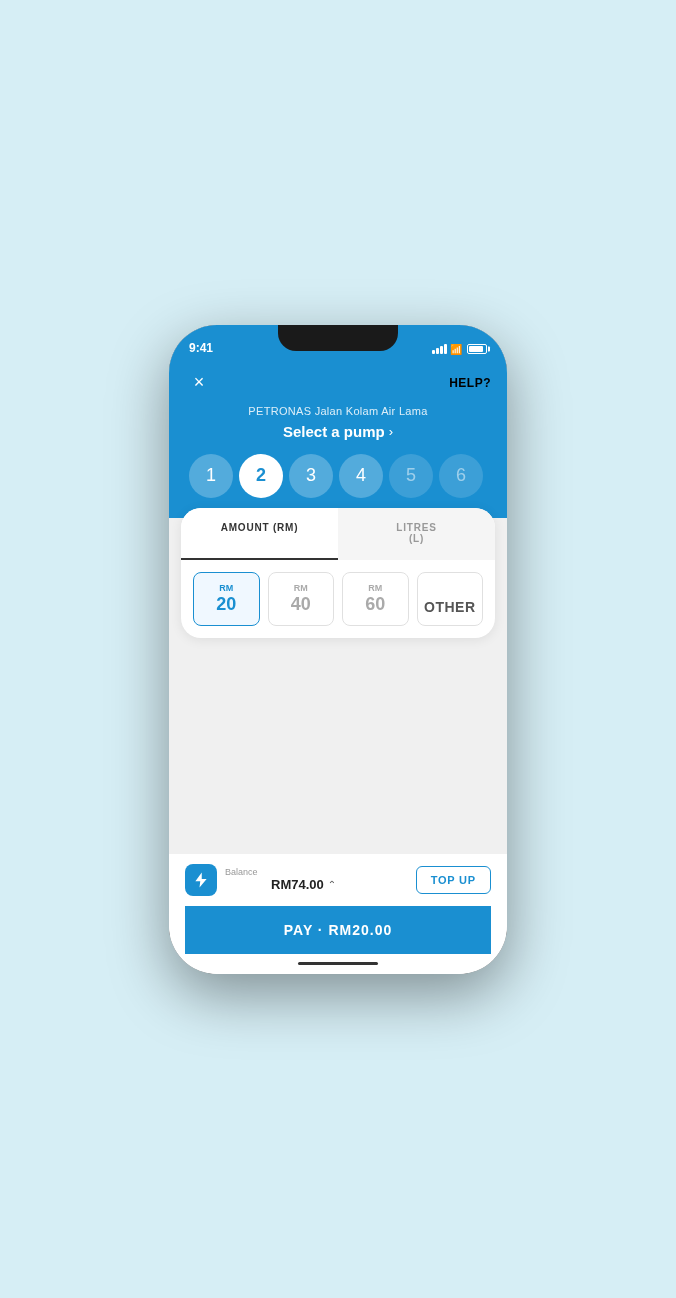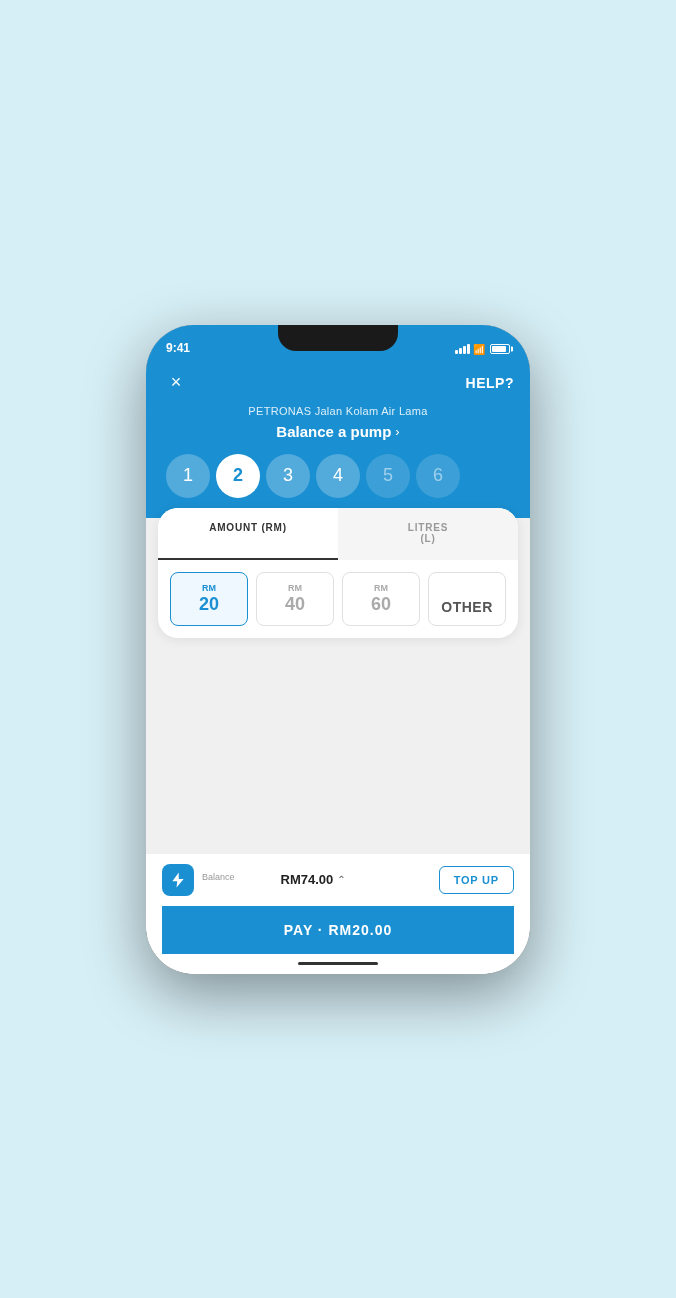--- a/index.html
+++ b/index.html
@@ -7,21 +7,21 @@
     body {
       background: #d6eef5;
       display: flex;
       justify-content: center;
       align-items: center;
       min-height: 100vh;
       font-family: -apple-system, BlinkMacSystemFont, 'Segoe UI', sans-serif;
     }
 
     .phone-shell {
-      width: 384px;
+      width: 338px;
       height: 649px;
       background: #1a1a1a;
       border-radius: 48px;
       padding: 0;
       position: relative;
       box-shadow: 0 20px 60px rgba(0,0,0,0.4);
       overflow: hidden;
     }
 
     .phone-screen {
@@ -134,22 +134,22 @@
       font-weight: 300;
       cursor: pointer;
       width: 28px;
       height: 28px;
       display: flex;
       align-items: center;
       justify-content: center;
     }
 
     .help-btn {
-      color: #ffffff;
-      font-size: 14px;
+      color: #000000;
+      font-size: 12px;
       font-weight: 700;
       letter-spacing: 0.5px;
       cursor: pointer;
       text-align: center;
     }
 
     .station-name {
       text-align: center;
       color: rgba(255,255,255,0.85);
       font-size: 11px;
@@ -354,21 +354,21 @@
       justify-content: center;
     }
 
     .wallet-icon-circle svg {
       width: 18px;
       height: 18px;
     }
 
     .balance-info {
       display: flex;
-      flex-direction: row;
+      flex-direction: column;
     }
 
     .balance-label {
       font-size: 9px;
       color: #999;
       font-weight: 500;
     }
 
     .balance-amount-row {
       display: flex;
@@ -455,21 +455,21 @@
 
     <div class="header-area">
       <div class="header-top">
         <div class="close-btn">×</div>
         <div class="help-btn">HELP?</div>
       </div>
 
       <div class="station-name">PETRONAS Jalan Kolam Air Lama</div>
 
       <div class="select-pump-row">
-        <span class="select-pump-text">Balance a pump</span>
+        <span class="select-pump-text">Select a pump</span>
         <span class="chevron-right">›</span>
       </div>
 
       <div class="pump-numbers">
         <div class="pump-num">1</div>
         <div class="pump-num active">2</div>
         <div class="pump-num">3</div>
         <div class="pump-num">4</div>
         <div class="pump-num faded">5</div>
         <div class="pump-num faded">6</div>

